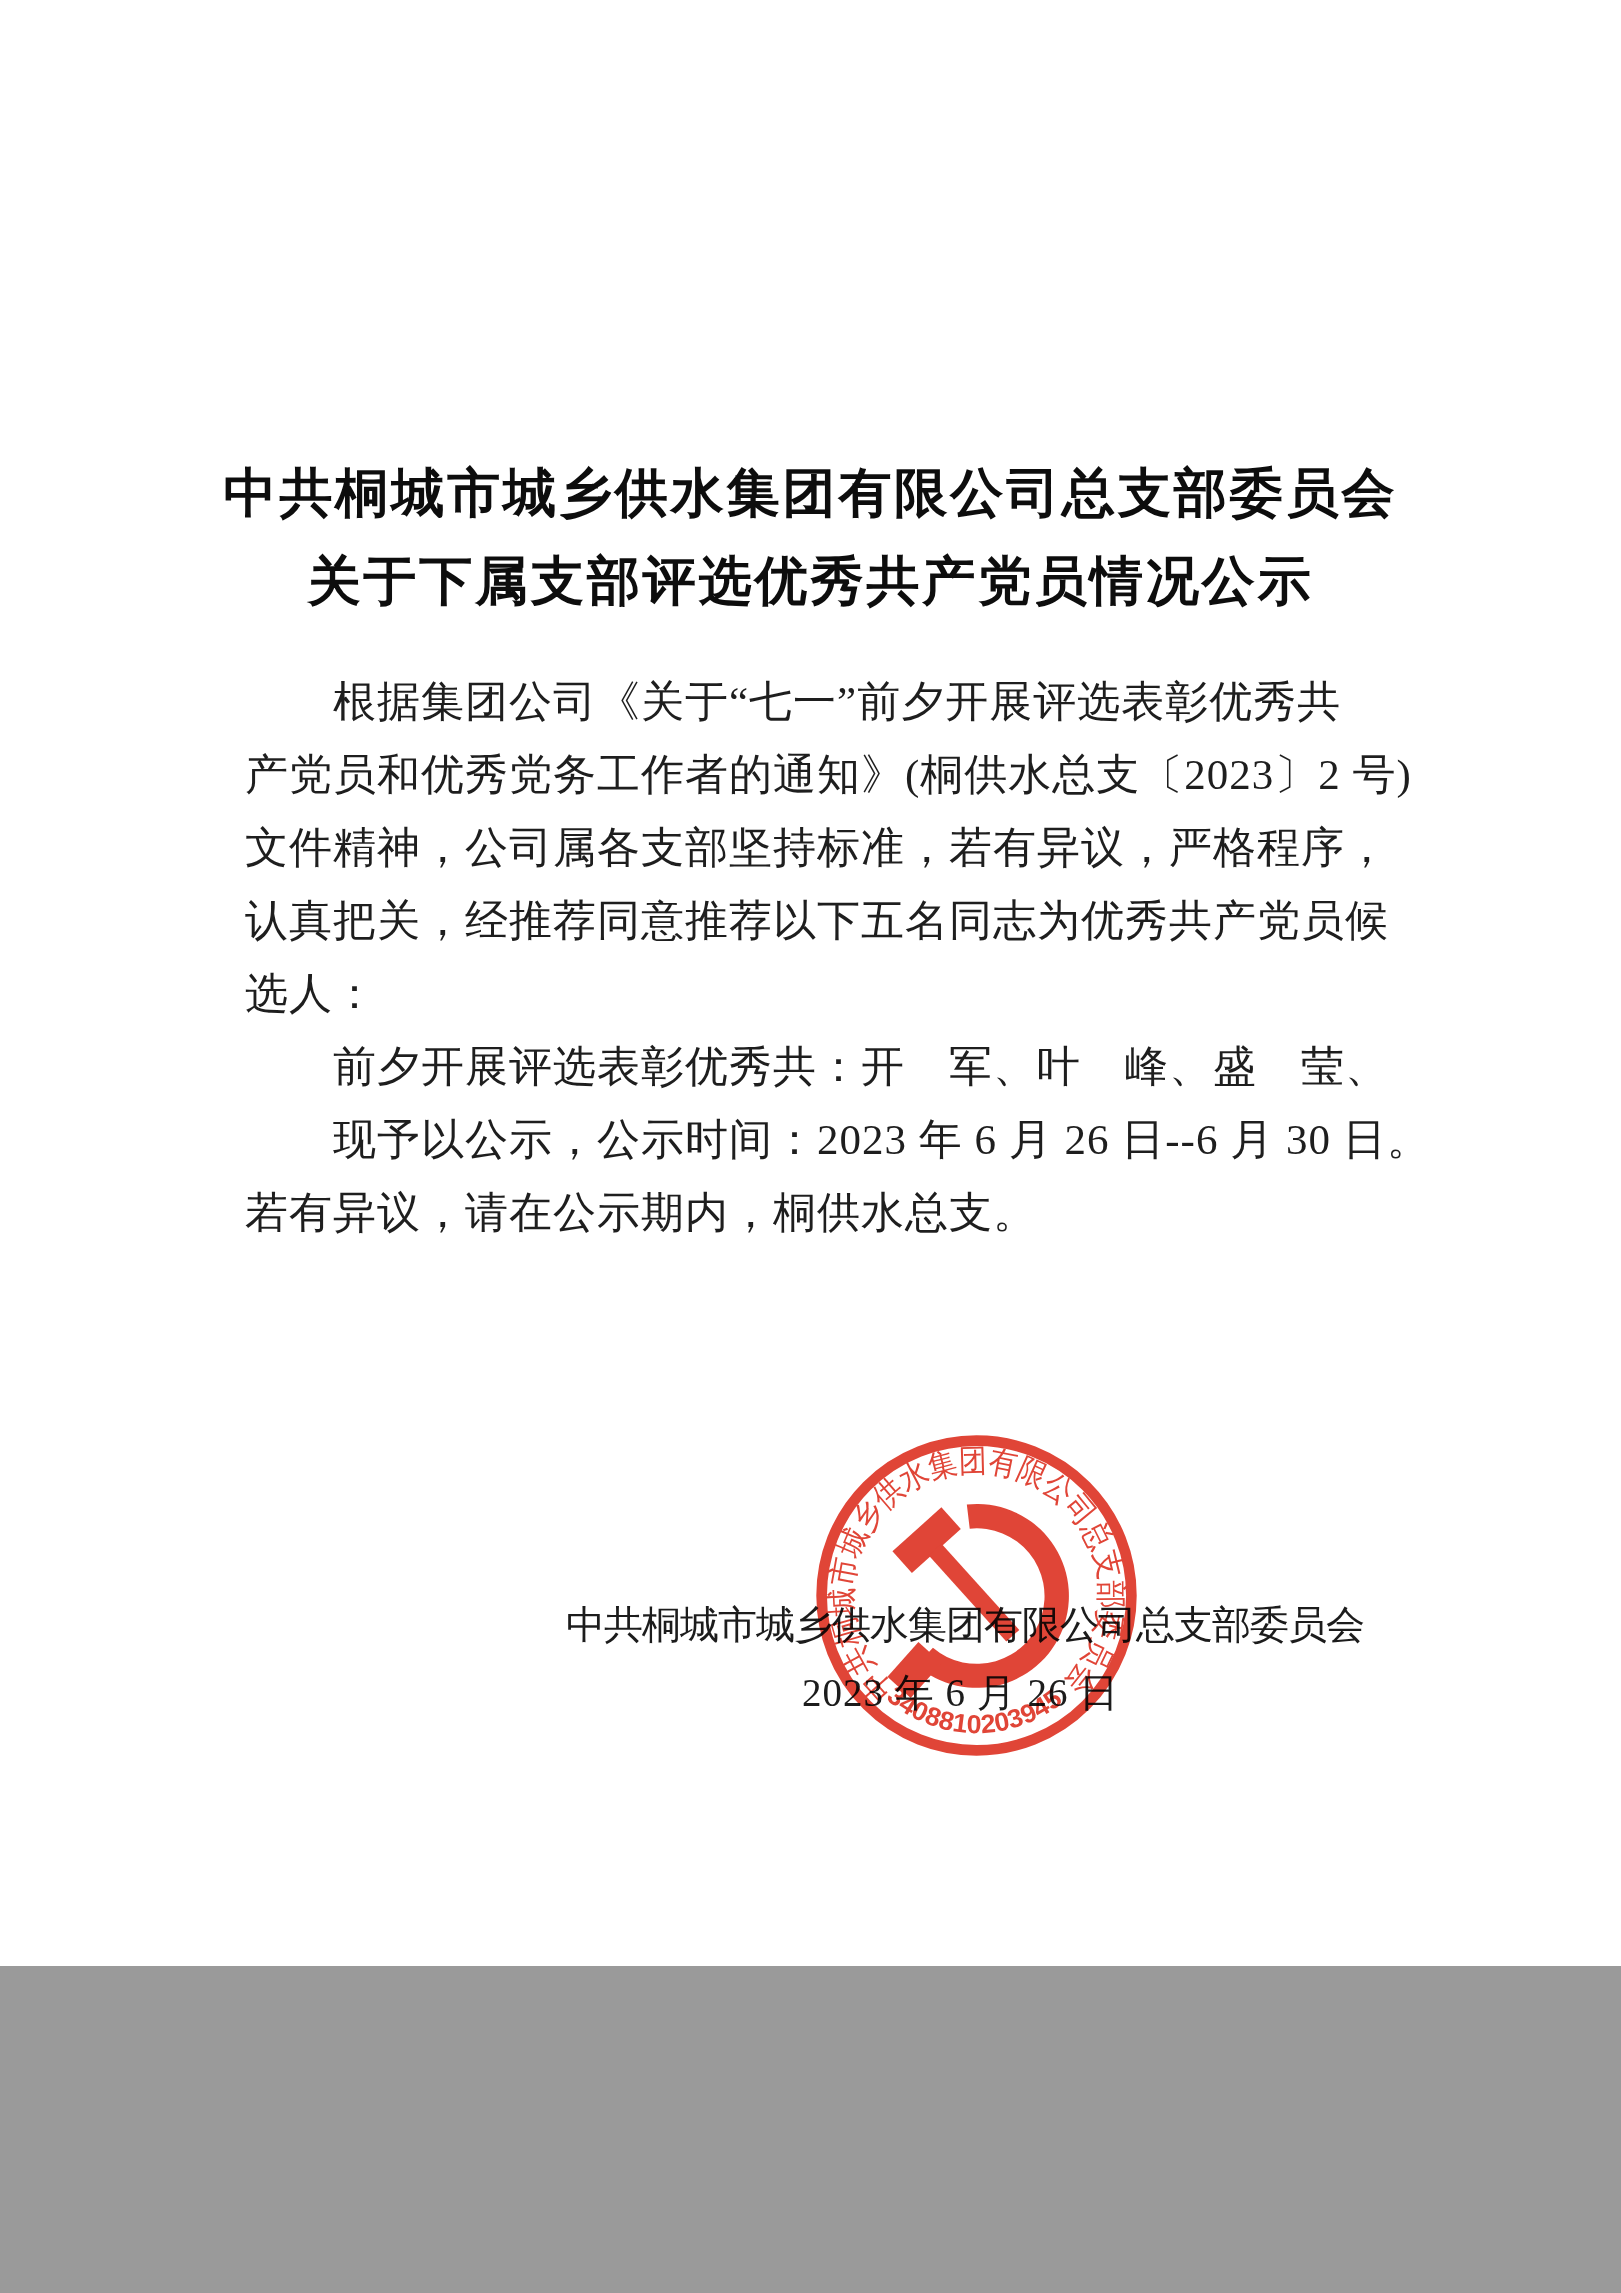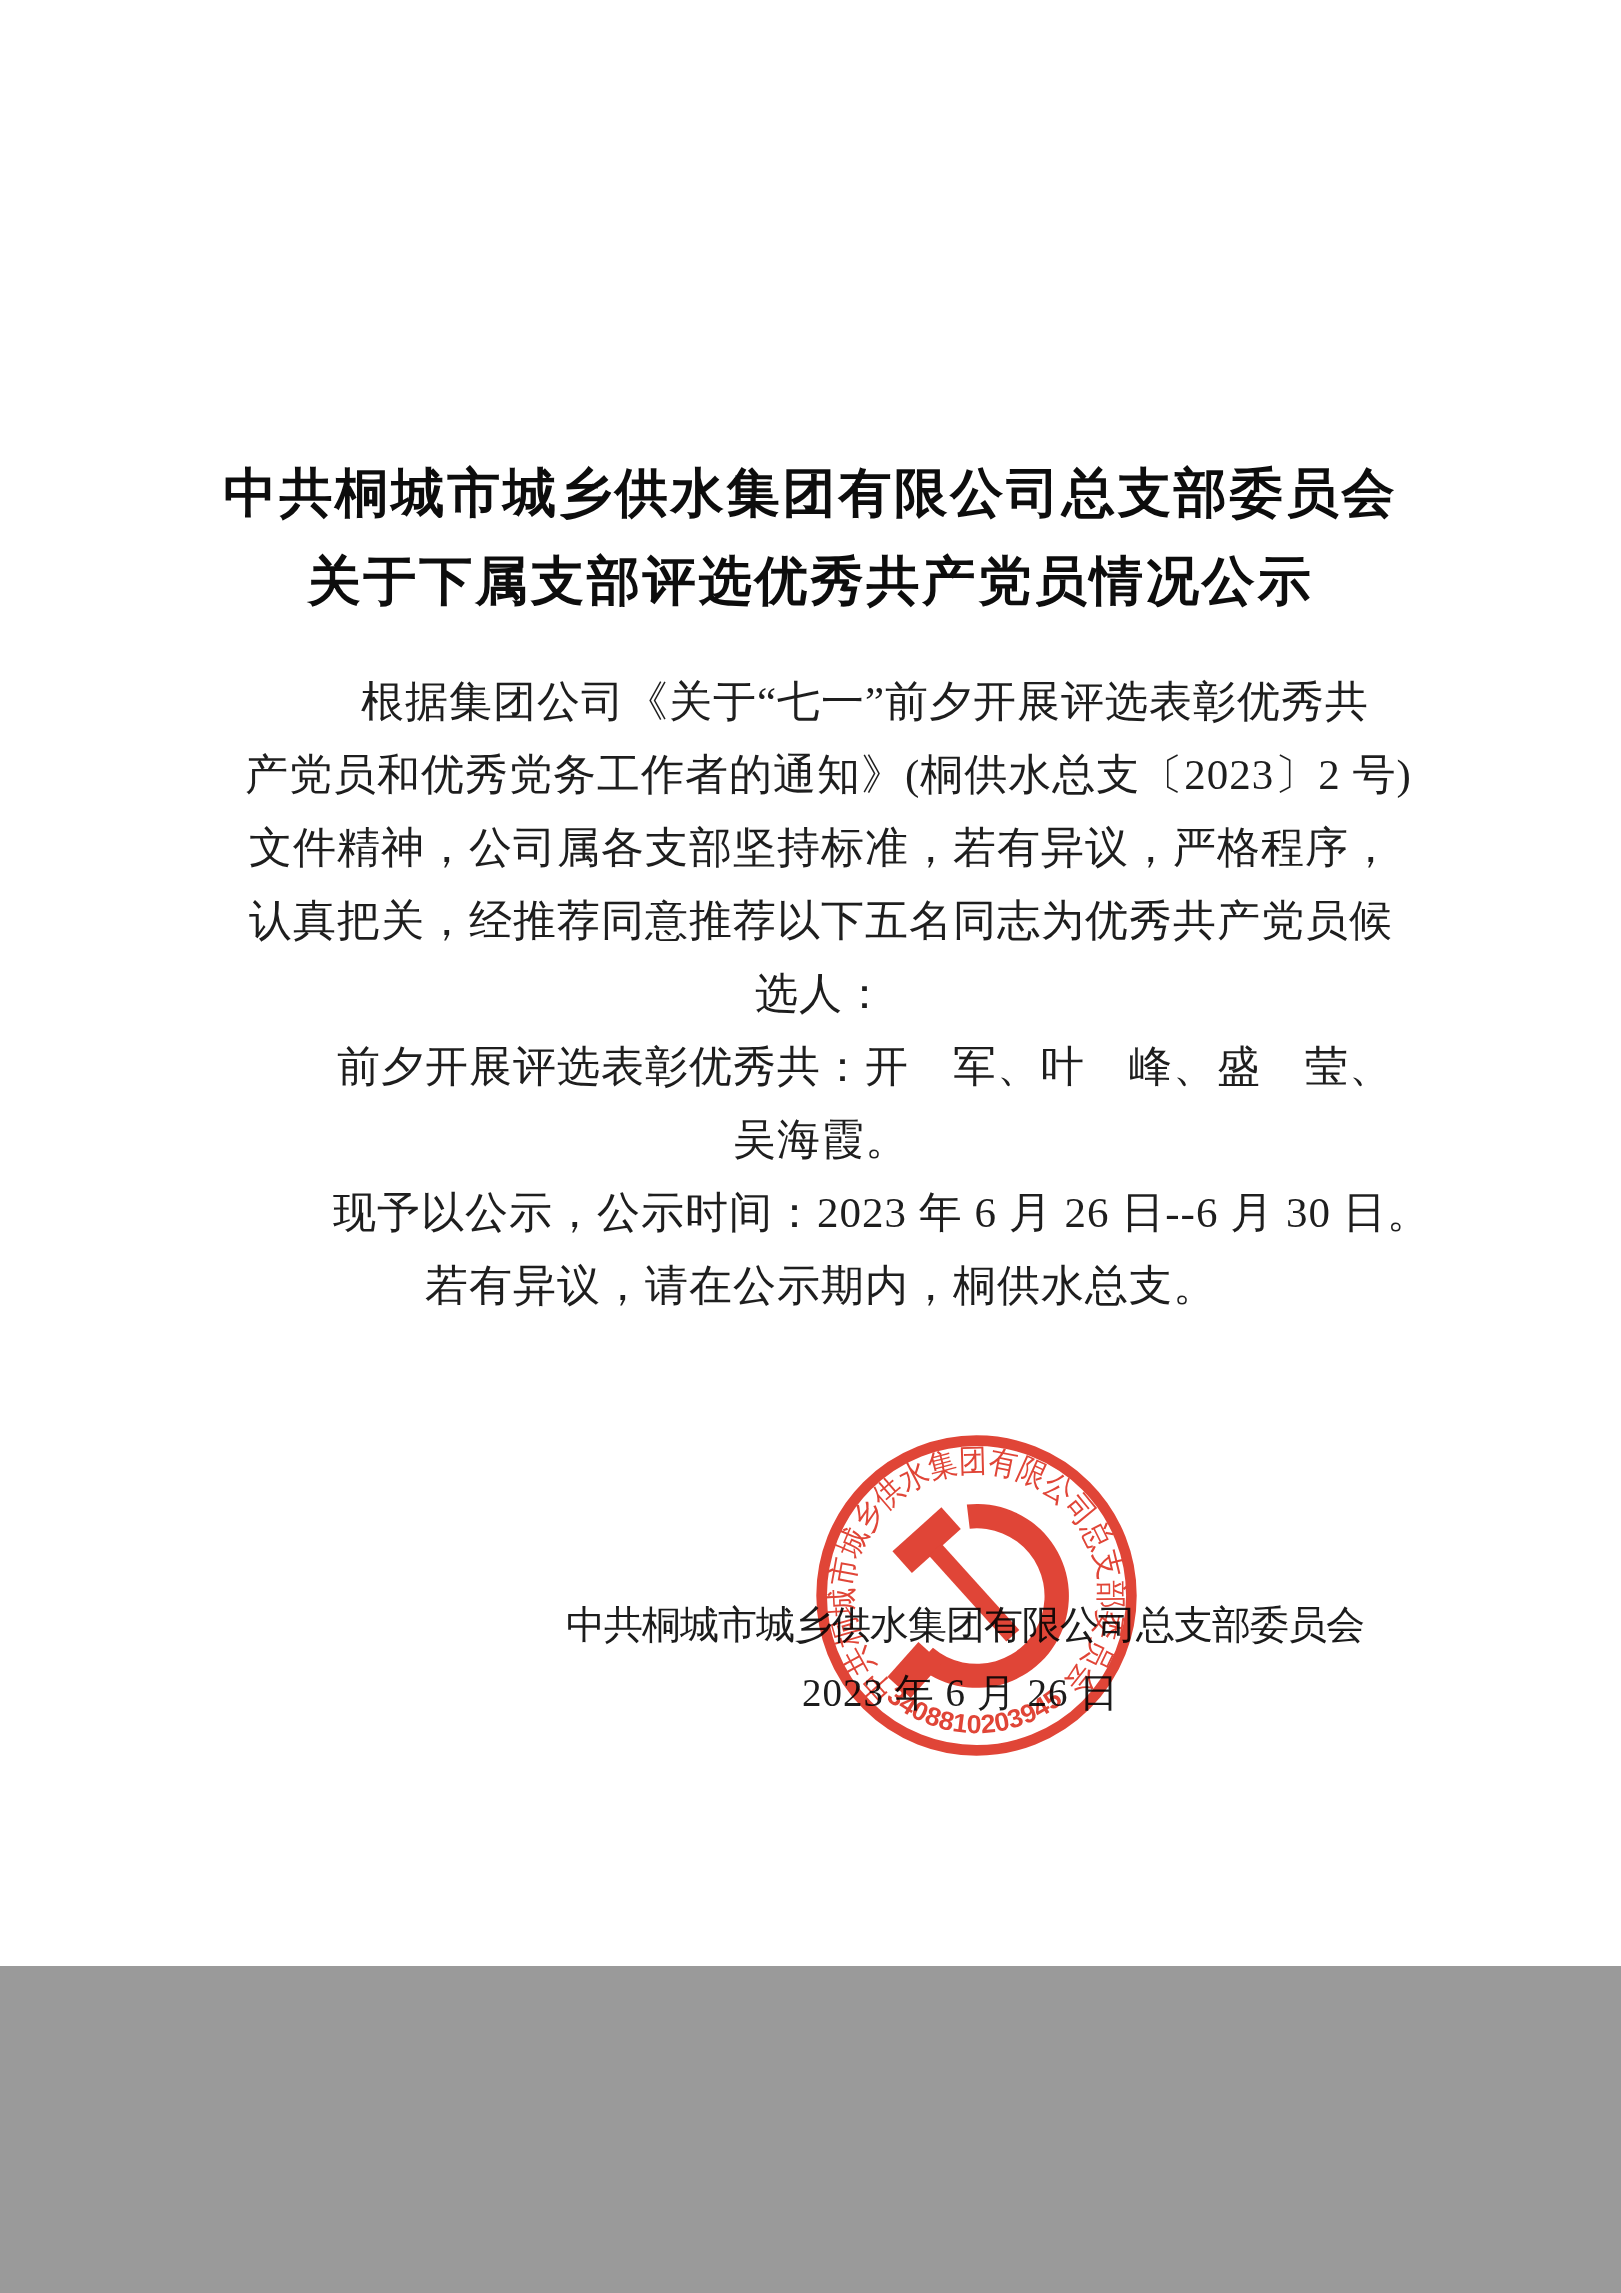--- a/index.html
+++ b/index.html
@@ -23,21 +23,20 @@
     color:#0d0d0d;
     white-space:nowrap;
   }
   .body-text{
     position:absolute;
     left:245px;top:665px;width:1152px;
     font-size:43px;
     line-height:73px;
     letter-spacing:1px;
     color:#1e1e1e;
-    text-align:center;
   }
   .body-text .line{white-space:nowrap;}
   .signature{
     position:absolute;
     left:566px;top:1598px;
     font-size:39px;
     letter-spacing:-1px;
     white-space:nowrap;
     color:#1c1c1c;
   }
@@ -68,21 +67,20 @@
     <div>关于下属支部评选优秀共产党员情况公示</div>
   </div>
 
   <div class="body-text">
     <div class="line">　　根据集团公司《关于“七一”前夕开展评选表彰优秀共</div>
     <div class="line">产党员和优秀党务工作者的通知》(桐供水总支〔2023〕2 号)</div>
     <div class="line">文件精神，公司属各支部坚持标准，若有异议，严格程序，</div>
     <div class="line">认真把关，经推荐同意推荐以下五名同志为优秀共产党员候</div>
     <div class="line">选人：</div>
     <div class="line">　　前夕开展评选表彰优秀共：开　军、叶　峰、盛　莹、</div>
-    <div class="line">吴海霞。</div>
     <div class="line">　　现予以公示，公示时间：2023 年 6 月 26 日--6 月 30 日。</div>
     <div class="line">若有异议，请在公示期内，桐供水总支。</div>
   </div>
 
   <div class="signature">中共桐城市城乡供水集团有限公司总支部委员会</div>
   <div class="sign-date">2023 年 6 月 26 日</div>
 
   <svg class="seal" viewBox="-175 -172 350 344">
 
     <circle r="160" fill="none" stroke="#de3526" stroke-width="11"></circle>

